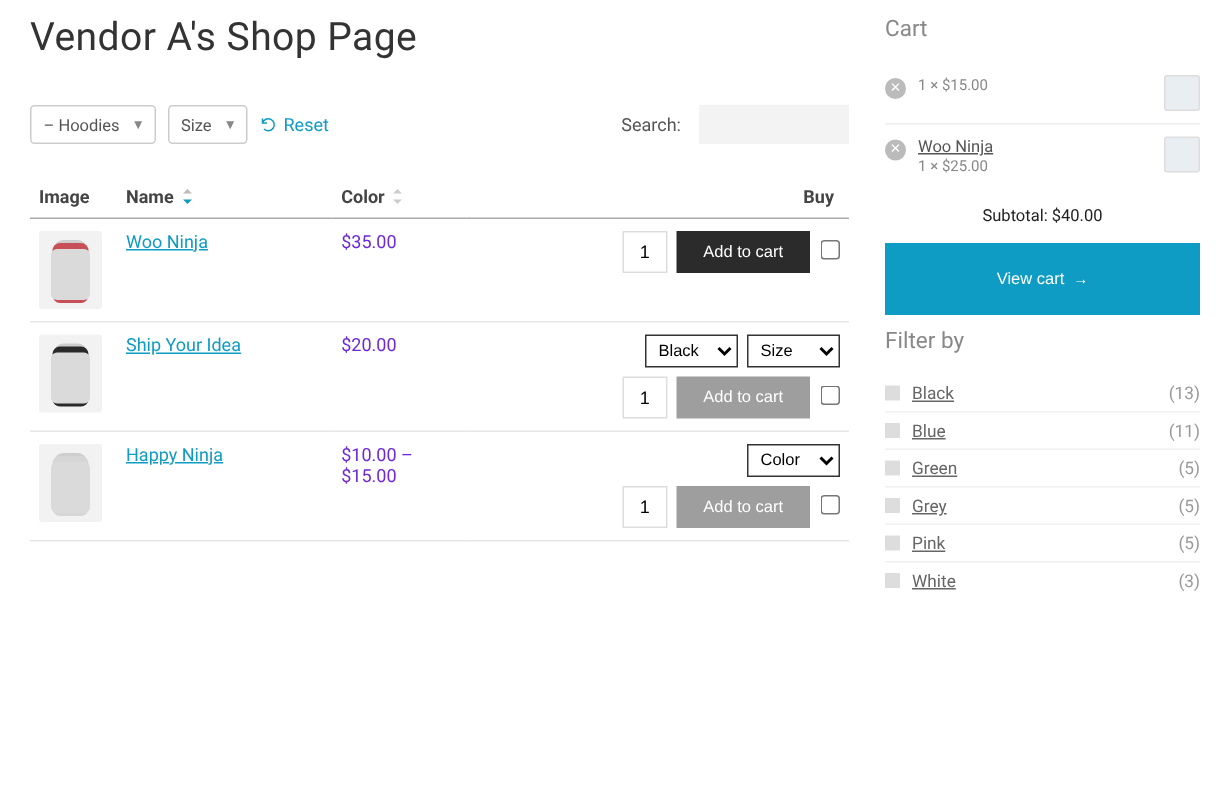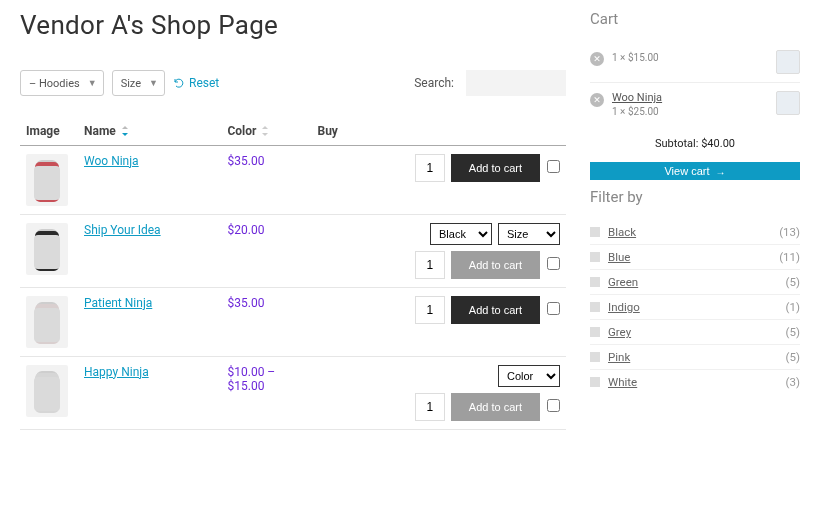--- a/index.html
+++ b/index.html
@@ -14,21 +14,21 @@
   .dd{display:inline-flex;align-items:center;border:1px solid #ccc;border-radius:3px;height:26px;padding:0 6px 0 8px;background:#fff;font-size:11px;color:#555}
   .dd .caret{margin-left:8px;font-size:9px;color:#888}
   .reset{color:#0e9bc4;font-size:12px;display:inline-flex;align-items:center;gap:4px;cursor:pointer}
   .reset svg{width:12px;height:12px;stroke:#0e9bc4;fill:none;stroke-width:2}
   .spacer{flex:1}
   .srch-lbl{font-size:12px;color:#555;margin-right:4px}
   .srch-in{height:26px;width:100px;background:#f3f3f3;border:none;padding:0 6px;font-size:11px}
   
   table{width:100%;border-collapse:collapse}
   thead th{text-align:left;font-size:12px;font-weight:700;color:#444;padding:6px 6px;border-bottom:1px solid #aaa;background:#fff}
-  thead th:last-child{text-align:left;padding-right:10px}
+  thead th:last-child{text-align:right;padding-right:10px}
   .sorticon{display:inline-block;vertical-align:middle;margin-left:2px}
   .sorticon svg{width:8px;height:10px}
   tbody td{padding:8px 6px;border-bottom:1px solid #e6e6e6;vertical-align:top;font-size:12px}
   .thumb{width:42px;height:52px;border-radius:2px;display:block;position:relative;overflow:hidden}
   .thumb::before{content:"";position:absolute;left:10px;top:6px;width:22px;height:8px;border-radius:6px 6px 2px 2px;background:rgba(0,0,0,.15)}
   .thumb::after{content:"";position:absolute;left:8px;top:12px;width:26px;height:34px;border-radius:4px;background:inherit;filter:brightness(.9)}
   a.link{color:#0e9bc4;text-decoration:underline;font-size:12px}
   .price{color:#6d28d9}
   .buycell{text-align:right;white-space:nowrap}
   .optsel{border:1px solid #333;height:22px;font-size:11px;padding:0 4px;background:#fff;min-width:62px}
@@ -40,21 +40,21 @@
   
   .cart-item{display:flex;gap:8px;align-items:flex-start;padding:8px 0;border-top:1px solid #eee;position:relative}
   .cart-item:first-of-type{border-top:none}
   .rm{width:14px;height:14px;border-radius:50%;background:#bbb;color:#fff;display:flex;align-items:center;justify-content:center;font-size:9px;line-height:1;flex:none;margin-top:2px;cursor:pointer}
   .ci-body{flex:1;font-size:11px}
   .ci-body a{color:#555;text-decoration:underline}
   .ci-meta{color:#888;margin-top:2px;font-size:10px}
   .ci-thumb{width:24px;height:24px;background:#e9eef3;border:1px solid #ddd;border-radius:2px;flex:none}
   .subtotal{font-size:11px;text-align:center;margin:12px 0;color:#222}
   .subtotal b{font-weight:400}
-  .widebtn{display:block;width:100%;height:18px;border:none;color:#fff;font-size:11px;cursor:pointer;margin-bottom:8px}
+  .widebtn{display:block;width:100%;height:48px;border:none;color:#fff;font-size:11px;cursor:pointer;margin-bottom:8px}
   .widebtn.view{background:#0e9bc4}
   .widebtn.chk{background:#2b2b2b}
   .arrow{display:inline-block;margin-left:6px;font-size:10px}
   
   .flist{list-style:none;margin-top:6px}
   .flist li{display:flex;align-items:center;padding:5px 0;font-size:11.5px;color:#666;border-top:1px solid #f0f0f0}
   .flist li:first-child{border-top:none}
   .flist .sq{width:10px;height:10px;background:#ddd;margin-right:8px;flex:none}
   .flist a{color:#666;text-decoration:underline}
   .flist .cnt{margin-left:auto;color:#999}
@@ -140,36 +140,20 @@
               <div class="qtyrow">
                 <input class="qty" value="1" style="">
                 <button class="addbtn dis">Add to cart</button>
                 <span style="width:14px;display:inline-block;text-align:right"><input type="checkbox" style=""></span>
               </div>
             </td>
           </tr>
           <tr>
             <td>
               <span class="thumb" style="background:#f2f2f2">
-                <span style="position:absolute;left:9px;top:8px;width:24px;height:40px;border-radius:5px;background:#d9cfcf"></span>
-              </span>
-            </td>
-            <td><a href="#" class="link">Patient Ninja</a></td>
-            <td class="price">$35.00</td>
-            <td class="buycell">
-              <div class="qtyrow">
-                <input class="qty" value="1" style="">
-                <button class="addbtn">Add to cart</button>
-                <span style="width:14px;display:inline-block;text-align:right"><input type="checkbox" style=""></span>
-              </div>
-            </td>
-          </tr>
-          <tr>
-            <td>
-              <span class="thumb" style="background:#f2f2f2">
                 <span style="position:absolute;left:9px;top:8px;width:24px;height:40px;border-radius:5px;background:#d6d6d6"></span>
               </span>
             </td>
             <td><a href="#" class="link">Happy Ninja</a></td>
             <td class="price">$10.00 – $15.00</td>
             <td class="buycell">
               <div class="optrow">
                 <select class="optsel"><option>Color</option></select>
               </div>
               <div class="qtyrow">
@@ -217,25 +201,20 @@
           <a href="#">Blue</a>
           <span class="cnt">(11)</span>
         </li>
         <li>
           <span class="sq"></span>
           <a href="#">Green</a>
           <span class="cnt">(5)</span>
         </li>
         <li>
           <span class="sq"></span>
-          <a href="#">Indigo</a>
-          <span class="cnt">(1)</span>
-        </li>
-        <li>
-          <span class="sq"></span>
           <a href="#">Grey</a>
           <span class="cnt">(5)</span>
         </li>
         <li>
           <span class="sq"></span>
           <a href="#">Pink</a>
           <span class="cnt">(5)</span>
         </li>
         <li>
           <span class="sq"></span>

